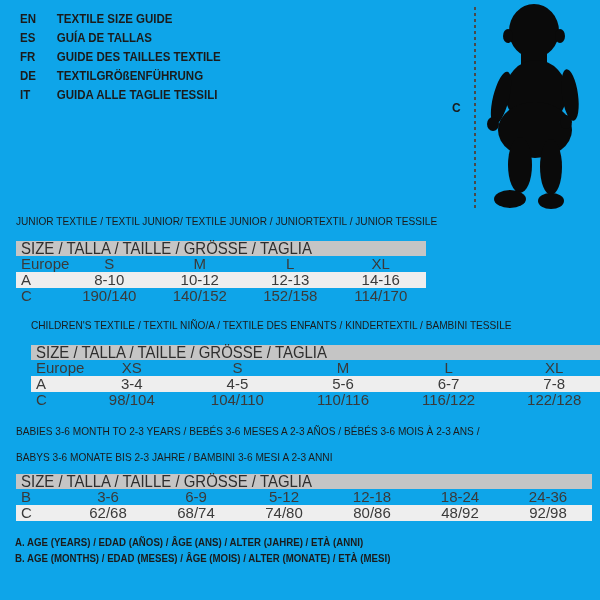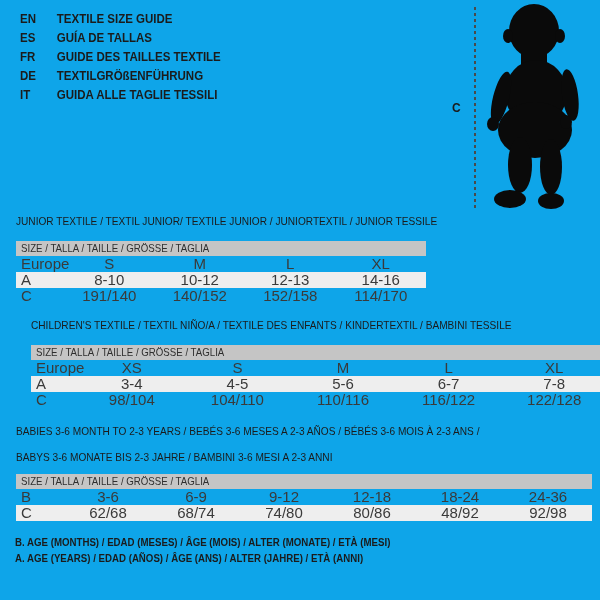--- a/index.html
+++ b/index.html
@@ -25,21 +25,21 @@
 
   
   .measure-line{position:absolute;left:474px;top:7px;width:2px;height:202px;
     background-image:repeating-linear-gradient(to bottom,var(--measure_line) 0 3px,transparent 3px 6px);}
   .measure-label{position:absolute;left:452px;top:101px;font-size:12px;font-weight:bold;color:var(--ink);}
   .silhouette{position:absolute;left:482px;top:3px;}
 
   
   .section{position:absolute;}
   .sec-title{font-size:11.5px;font-weight:normal;color:var(--ink);line-height:14px;}
-  .size-bar{background:var(--header_bar);height:15px;line-height:15px;font-size:11px;
+  .size-bar{background:var(--header_bar);height:15px;line-height:15px;font-size:17px;
     color:#2e2e2e;padding-left:5px;}
   .trow{display:flex;height:16px;line-height:16px;font-size:15px;color:var(--table_text);}
   .trow.shaded{background:var(--row_alt);}
   .tlabel{width:48px;padding-left:5px;flex:none;}
   .tcell{flex:1;text-align:center;}
 
   
   .legend{position:absolute;left:15px;top:534px;}
   .legend-line{font-size:11px;font-weight:bold;color:var(--ink);line-height:16px;}
 </style>
@@ -105,21 +105,21 @@
         </div>
         <div class="trow shaded">
           <span class="tlabel">A</span>
           <span class="tcell">8-10</span>
           <span class="tcell">10-12</span>
           <span class="tcell">12-13</span>
           <span class="tcell">14-16</span>
         </div>
         <div class="trow">
           <span class="tlabel">C</span>
-          <span class="tcell">191/140</span>
+          <span class="tcell">190/140</span>
           <span class="tcell">140/152</span>
           <span class="tcell">152/158</span>
           <span class="tcell">114/170</span>
         </div>
       </div>
   </div>
 
   <div class="section" style="left:31px;top:318px;width:576px">
     <div class="sec-title"><span class="cond">CHILDREN'S TEXTILE / TEXTIL NIÑO/A / TEXTILE DES ENFANTS / KINDERTEXTIL / BAMBINI TESSILE</span></div>
     <div class="size-bar" style="margin-top:13px"><span class="cond">SIZE / TALLA / TAILLE / GRÖSSE / TAGLIA</span></div>
@@ -153,35 +153,35 @@
 
   <div class="section" style="left:16px;top:424px;width:576px">
     <div class="sec-title"><span class="cond">BABIES 3-6 MONTH TO 2-3 YEARS / BEBÉS 3-6 MESES A 2-3 AÑOS / BÉBÉS 3-6 MOIS À 2-3 ANS /</span></div>
     <div class="sec-title" style="margin-top:12px"><span class="cond">BABYS 3-6 MONATE BIS 2-3 JAHRE / BAMBINI 3-6 MESI A 2-3 ANNI</span></div>
     <div class="size-bar" style="margin-top:10px"><span class="cond">SIZE / TALLA / TAILLE / GRÖSSE / TAGLIA</span></div>
     <div class="rows">
         <div class="trow">
           <span class="tlabel">B</span>
           <span class="tcell">3-6</span>
           <span class="tcell">6-9</span>
-          <span class="tcell">9-12</span>
+          <span class="tcell">5-12</span>
           <span class="tcell">12-18</span>
           <span class="tcell">18-24</span>
           <span class="tcell">24-36</span>
         </div>
         <div class="trow shaded">
           <span class="tlabel">C</span>
           <span class="tcell">62/68</span>
           <span class="tcell">68/74</span>
           <span class="tcell">74/80</span>
           <span class="tcell">80/86</span>
           <span class="tcell">48/92</span>
           <span class="tcell">92/98</span>
         </div>
       </div>
   </div>
 
   <div class="legend">
+      <div class="legend-line"><span class="cond">A. AGE (YEARS) / EDAD (AÑOS) / ÂGE (ANS) / ALTER (JAHRE) / ETÀ (ANNI)</span></div>
       <div class="legend-line"><span class="cond">B. AGE (MONTHS) / EDAD (MESES) / ÂGE (MOIS) / ALTER (MONATE) / ETÀ (MESI)</span></div>
-      <div class="legend-line"><span class="cond">A. AGE (YEARS) / EDAD (AÑOS) / ÂGE (ANS) / ALTER (JAHRE) / ETÀ (ANNI)</span></div>
     </div>
 
 </div>
 
 </body></html>

